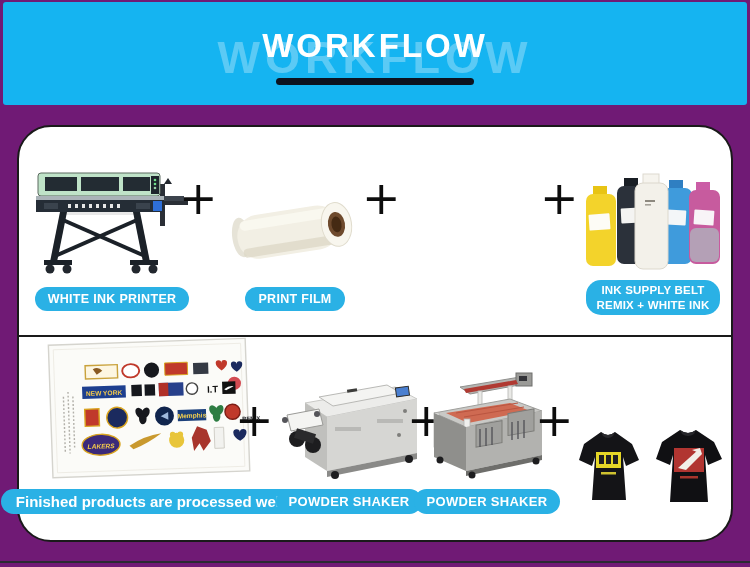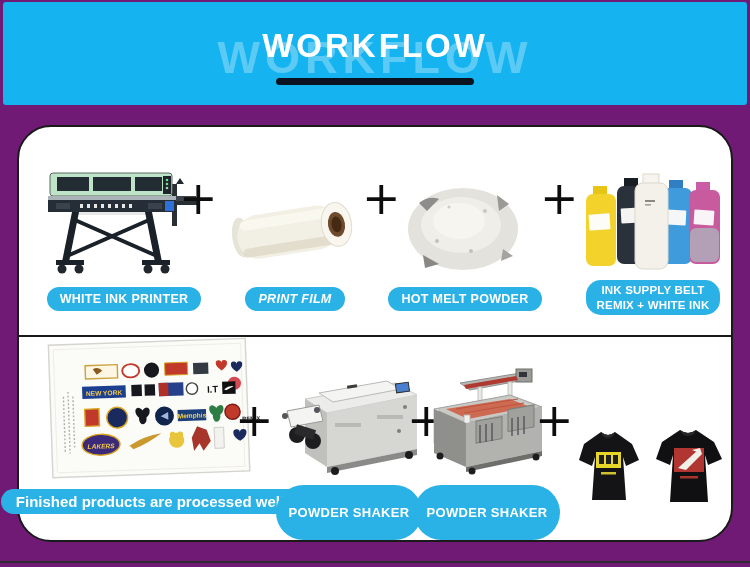--- a/index.html
+++ b/index.html
@@ -25,21 +25,21 @@
   .item{position:absolute;top:0;height:100%;display:flex;flex-direction:column;
     align-items:center;justify-content:flex-end;}
   .art{display:block;margin-bottom:10px;}
 
   .pill{background:#2ab1e5;color:#fff;font-weight:bold;border-radius:999px;
     white-space:nowrap;text-align:center;}
   .pill-top{font-size:12.5px;padding:5px 13px;margin-bottom:24px;letter-spacing:.3px;}
   .pill-two{font-size:11.5px;line-height:1.25;padding:3px 11px;border-radius:15px;
     margin-bottom:20px;display:flex;flex-direction:column;letter-spacing:.2px;}
   .pill-big{font-size:15px;padding:4px 15px;margin-bottom:26px;}
-  .pill-shaker{font-size:13px;padding:20px 13px;letter-spacing:.3px;}
+  .pill-shaker{font-size:13px;padding:5px 13px;margin-bottom:26px;letter-spacing:.3px;}
 
   .plus{position:absolute;font-size:46px;line-height:46px;color:#0d0d0d;
     font-family:"DejaVu Sans",sans-serif;}
 
   .bottom-rule{position:absolute;left:0;top:561px;width:750px;height:2px;background:#2a2a33;}
 </style>
 </head>
 <body>
 
 <div class="page">
@@ -47,21 +47,21 @@
   <div class="banner">
     <div class="ghost-title">WORKFLOW</div>
     <div class="main-title">WORKFLOW</div>
     <div class="title-underline"></div>
   </div>
 
   <div class="panel">
 
     <div class="row row1">
 
-      <div class="item" style="left:20px;width:170px;align-items:center;">
+      <div class="item" style="left:8px;width:170px;align-items:center;">
         <svg class="art" width="160" height="113" viewBox="0 0 160 113">
           <rect x="128" y="20" width="5" height="42" fill="#2a2f36"></rect>
           <rect x="124" y="37" width="32" height="4" fill="#2a2f36"></rect>
           <rect x="128" y="32" width="24" height="5" fill="#3d444d"></rect>
           <polygon points="136,14 140,20 132,20" fill="#22272e"></polygon>
           <rect x="6" y="9" width="122" height="23" rx="3" fill="#bfe3c8" stroke="#5d6b60" stroke-width="1"></rect>
           <rect x="13" y="13" width="32" height="14" fill="#232c33"></rect>
           <rect x="49" y="13" width="38" height="14" fill="#232c33"></rect>
           <rect x="91" y="13" width="27" height="14" fill="#232c33"></rect>
           <rect x="119" y="12" width="8" height="18" fill="#1d242b"></rect>
@@ -91,53 +91,37 @@
           <circle cx="18" cy="105" r="4.5" fill="#22272e"></circle>
             <circle cx="35" cy="105" r="4.5" fill="#22272e"></circle>
           <circle cx="104" cy="105" r="4.5" fill="#22272e"></circle>
             <circle cx="121" cy="105" r="4.5" fill="#22272e"></circle>
         </svg>
         <div class="pill pill-top">WHITE INK PRINTER</div>
       </div>
 
       <div class="plus" style="left:160px;top:48px;">+</div>
 
-      <div class="item" style="left:201px;width:150px;font-style:italic;">
+      <div class="item" style="left:201px;width:150px;">
         <svg class="art" width="140" height="94" viewBox="0 0 140 94">
           <g transform="rotate(-9 70 48)">
             <ellipse cx="16" cy="46" rx="9" ry="20" fill="#e6e3d7"></ellipse>
             <rect x="12" y="26" width="102" height="44" rx="21" fill="#f2efe4"></rect>
             <rect x="16" y="30" width="92" height="10" rx="5" fill="#faf8f0" opacity="0.9"></rect>
             <rect x="16" y="58" width="94" height="9" rx="4" fill="#ddd8c7" opacity="0.8"></rect>
             <ellipse cx="112" cy="48" rx="15" ry="22" fill="#f8f6ee" stroke="#e0dccd" stroke-width="1"></ellipse>
             <ellipse cx="112" cy="48" rx="8.5" ry="12.5" fill="#6e4a2d"></ellipse>
             <ellipse cx="112" cy="48" rx="5" ry="8" fill="#452a13"></ellipse>
           </g>
         </svg>
         <div class="pill pill-top">PRINT FILM</div>
       </div>
 
       <div class="plus" style="left:343px;top:48px;">+</div>
 
-      <div class="item" style="left:371px;width:150px;">
-        <svg class="art" width="128" height="96" viewBox="0 0 128 96">
-          <ellipse cx="62" cy="48" rx="55" ry="41" fill="#e4e2dd"></ellipse>
-          <ellipse cx="60" cy="44" rx="40" ry="28" fill="#f0eee8"></ellipse>
-          <ellipse cx="58" cy="40" rx="26" ry="18" fill="#f7f5ef"></ellipse>
-          <path d="M18,22 q10,-8 20,-4 l-12,12 z" fill="#8f8d89"></path>
-          <path d="M96,14 l12,9 -10,7 z" fill="#9b9995"></path>
-          <path d="M22,74 l16,9 -14,4 z" fill="#8a8884"></path>
-          <path d="M102,68 l10,7 -12,5 z" fill="#a5a39f"></path>
-          <circle cx="36" cy="60" r="2" fill="#c3c1bc"></circle>
-            <circle cx="84" cy="30" r="2" fill="#c9c7c2"></circle>
-          <circle cx="70" cy="70" r="2" fill="#c3c1bc"></circle>
-            <circle cx="48" cy="26" r="1.6" fill="#cfcdc8"></circle>
-        </svg>
-        <div class="pill pill-top">HOT MELT POWDER</div>
-      </div>
 
       <div class="plus" style="left:521px;top:48px;">+</div>
 
       <div class="item" style="left:554px;width:160px;">
         <svg class="art" width="152" height="104" viewBox="0 0 152 104">
           <g>
             <rect x="16" y="20" width="14" height="9" fill="#e8c414"></rect>
             <rect x="9" y="28" width="30" height="72" rx="7" fill="#f3d32b"></rect>
             <rect x="12" y="48" width="21" height="16" rx="1" fill="#fdfcf6" transform="rotate(-4 22 56)"></rect>
           </g>

